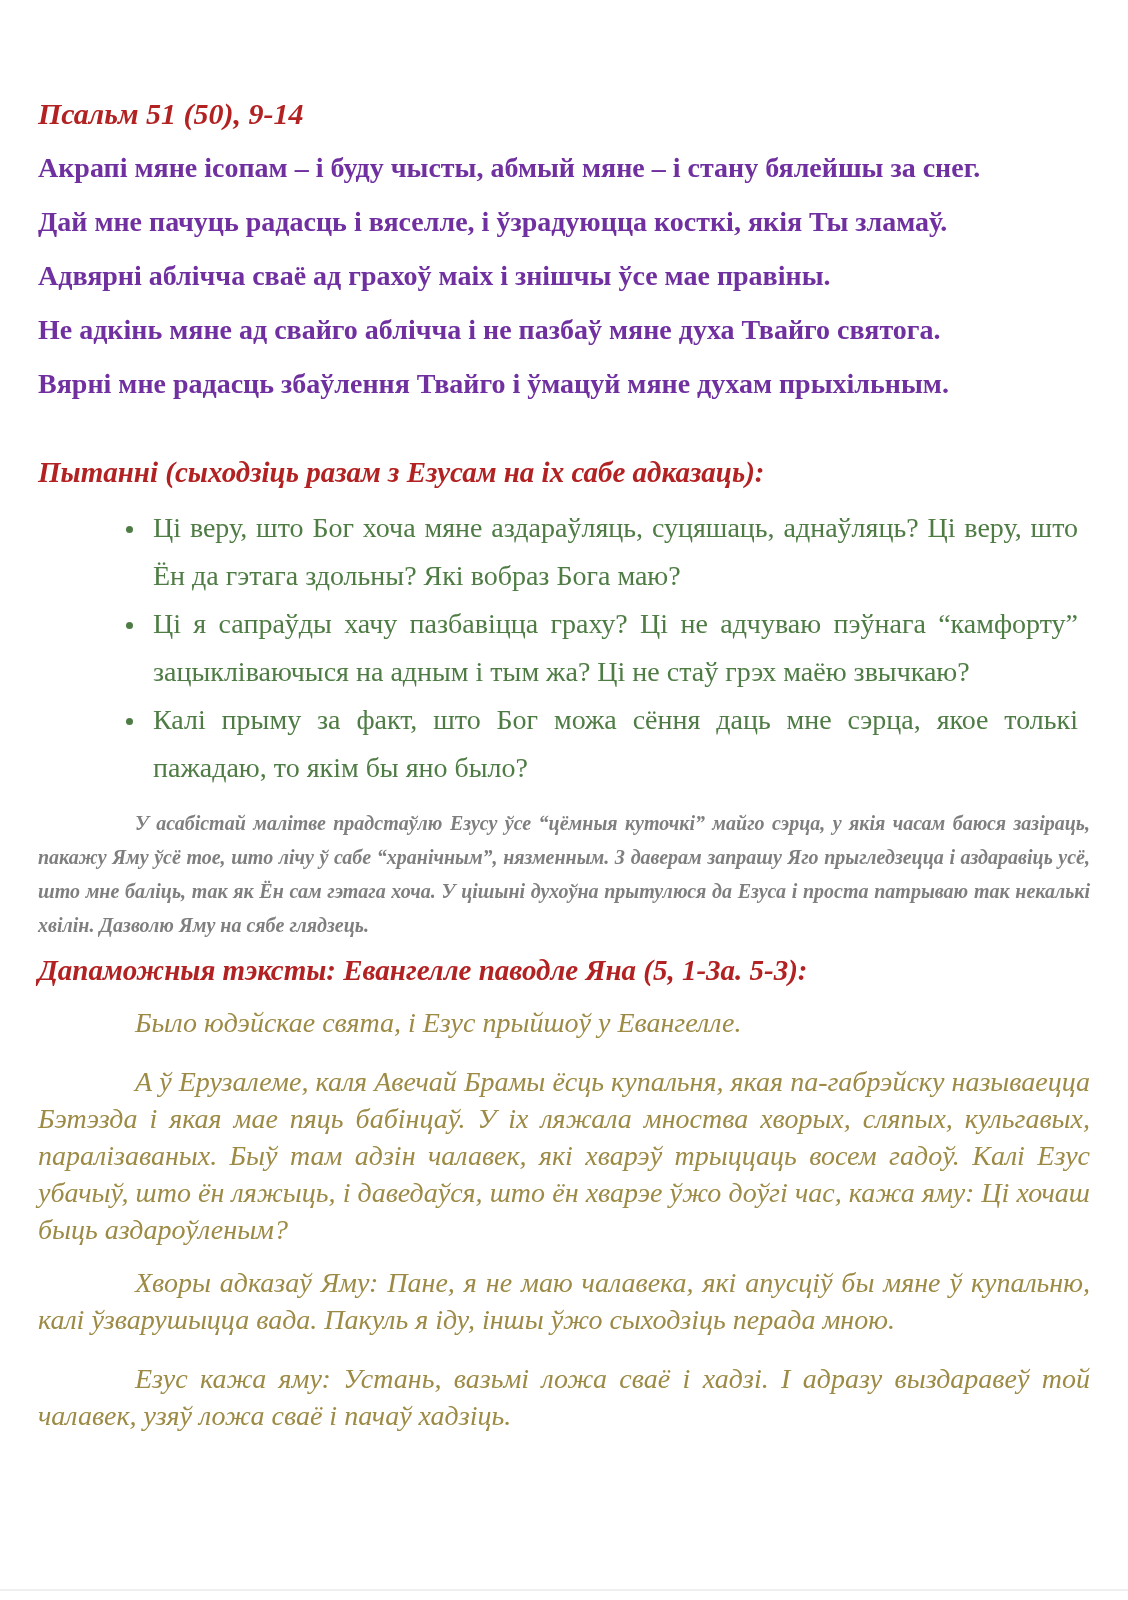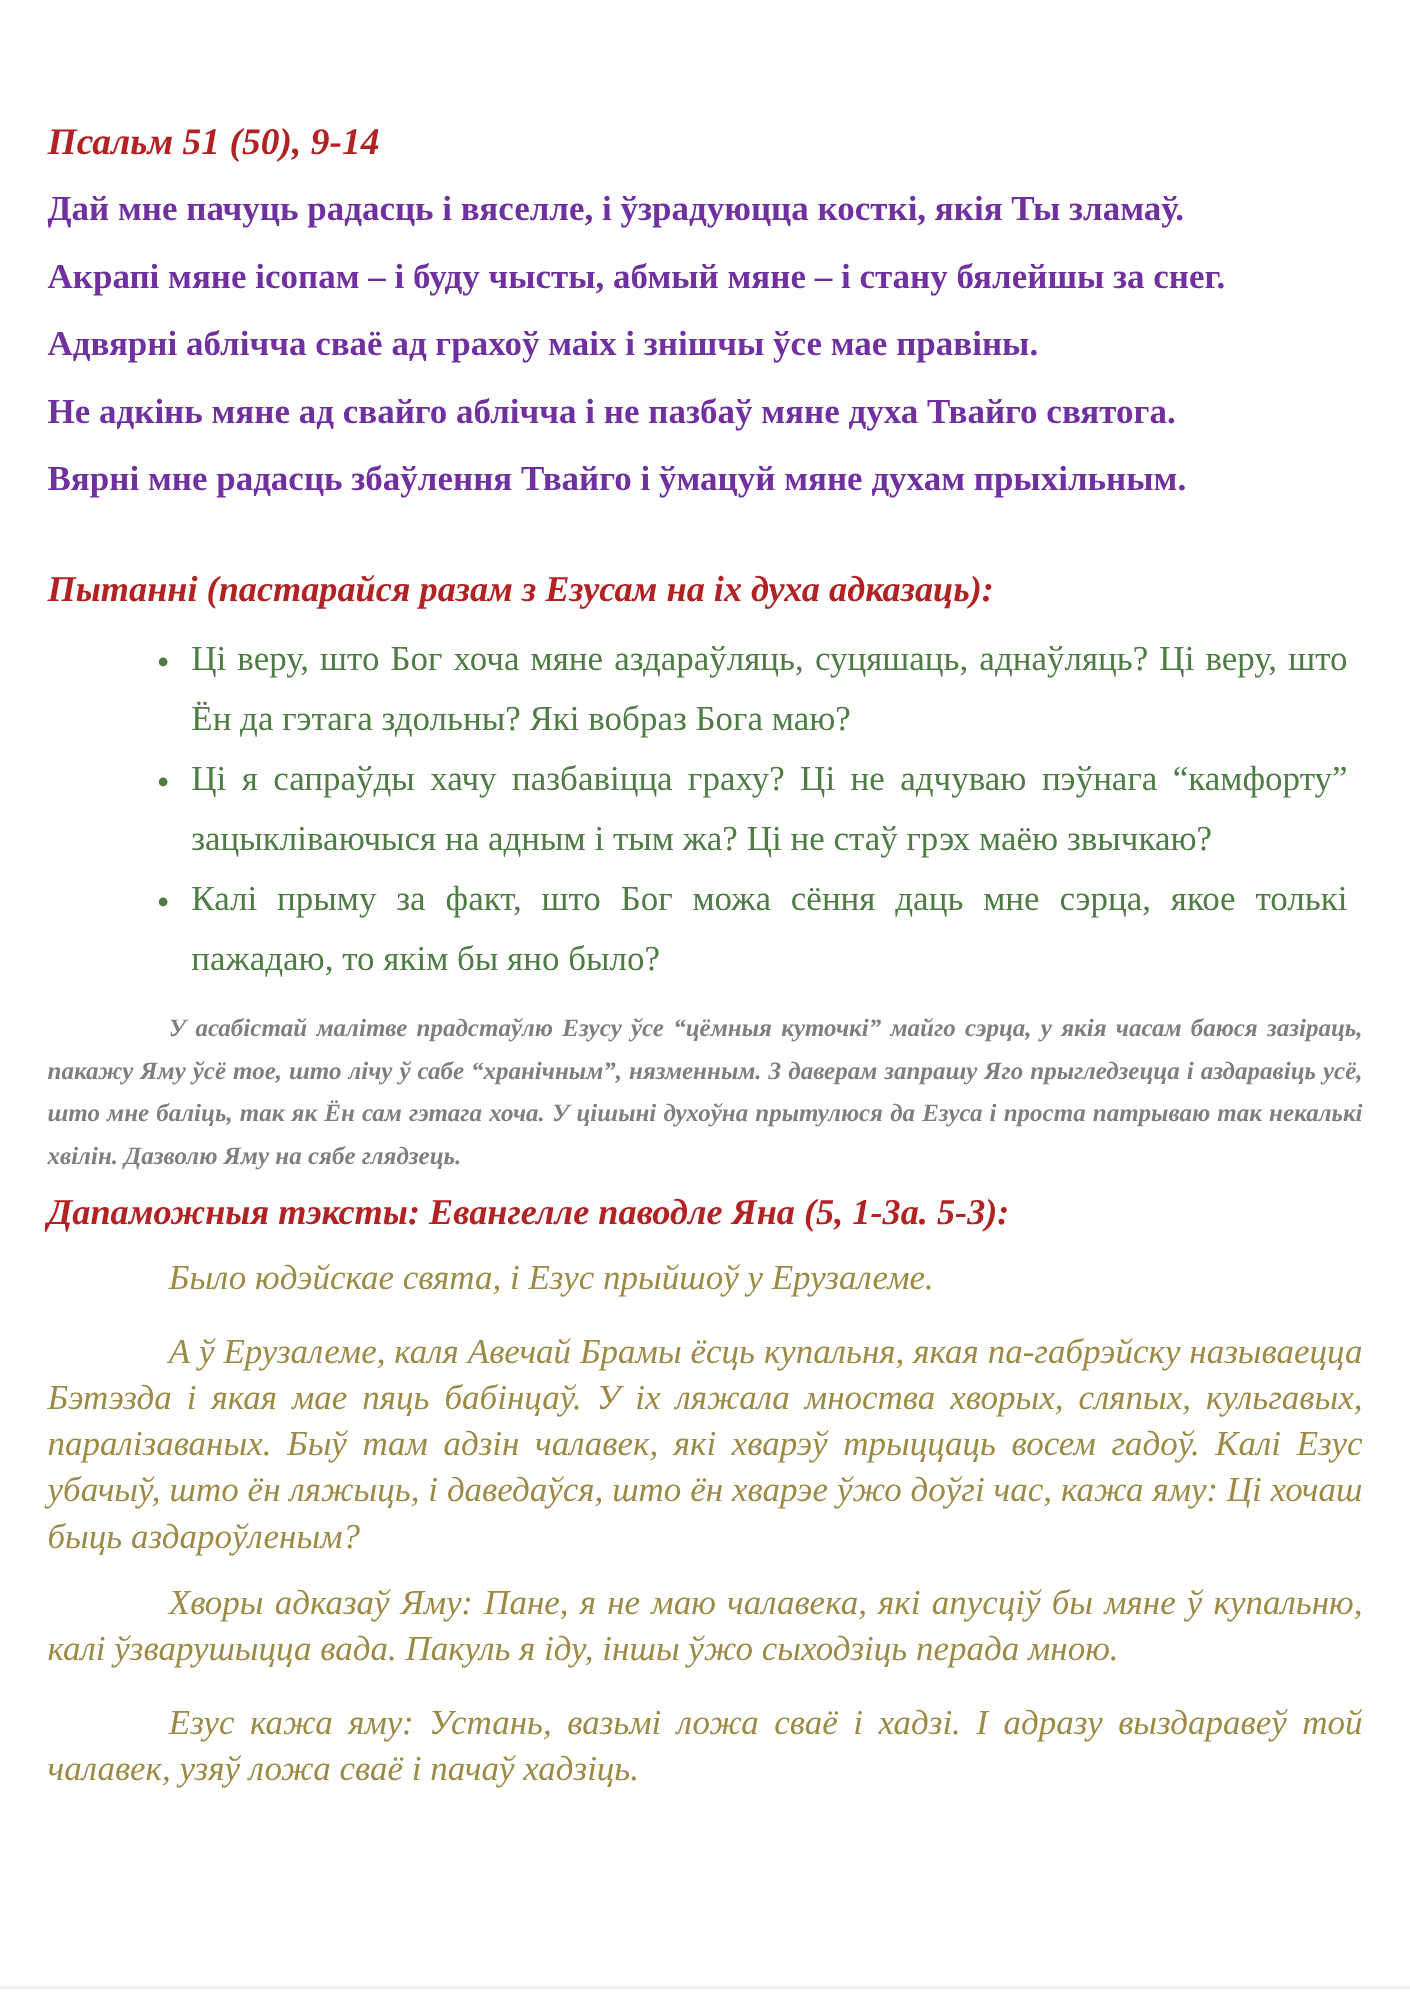--- a/index.html
+++ b/index.html
@@ -72,38 +72,38 @@
   }
 </style>
 </head>
 <body>
 
 <div class="page">
   <div class="content">
 
     <p class="psalm-title">Псальм 51 (50), 9-14</p>
 
+    <p class="verse">Акрапі мяне ісопам – і буду чысты, абмый мяне – і стану бялейшы за снег.</p>
     <p class="verse">Дай мне пачуць радасць і вяселле, і ўзрадуюцца косткі, якія Ты зламаў.</p>
-    <p class="verse">Акрапі мяне ісопам – і буду чысты, абмый мяне – і стану бялейшы за снег.</p>
     <p class="verse">Адвярні аблічча сваё ад грахоў маіх і знішчы ўсе мае правіны.</p>
     <p class="verse">Не адкінь мяне ад свайго аблічча і не пазбаў мяне духа Твайго святога.</p>
     <p class="verse">Вярні мне радасць збаўлення Твайго і ўмацуй мяне духам прыхільным.</p>
 
-    <p class="questions-title">Пытанні (пастарайся разам з Езусам на іх духа адказаць):</p>
+    <p class="questions-title">Пытанні (сыходзіць разам з Езусам на іх сабе адказаць):</p>
 
     <ul class="questions">
       <li class="question">Ці веру, што Бог хоча мяне аздараўляць, суцяшаць, аднаўляць? Ці веру, што Ён да гэтага здольны? Які вобраз Бога маю?</li>
       <li class="question">Ці я сапраўды хачу пазбавіцца граху? Ці не адчуваю пэўнага “камфорту” зацыкліваючыся на адным і тым жа? Ці не стаў грэх маёю звычкаю?</li>
       <li class="question">Калі прыму за факт, што Бог можа сёння даць мне сэрца, якое толькі пажадаю, то якім бы яно было?</li>
     </ul>
 
     <p class="meditation">У асабістай малітве прадстаўлю Езусу ўсе “цёмныя куточкі” майго сэрца, у якія часам баюся зазіраць, пакажу Яму ўсё тое, што лічу ў сабе “хранічным”, нязменным. З даверам запрашу Яго прыгледзецца і аздаравіць усё, што мне баліць, так як Ён сам гэтага хоча. У цішыні духоўна прытулюся да Езуса і проста патрываю так некалькі хвілін. Дазволю Яму на сябе глядзець.</p>
 
     <p class="texts-title">Дапаможныя тэксты: Евангелле паводле Яна (5, 1-3а. 5-3):</p>
 
-    <p class="gospel gospel-1">Было юдэйскае свята, і Езус прыйшоў у Ерузалеме.</p>
+    <p class="gospel gospel-1">Было юдэйскае свята, і Езус прыйшоў у Евангелле.</p>
     <p class="gospel gospel-2">А ў Ерузалеме, каля Авечай Брамы ёсць купальня, якая па-габрэйску называецца Бэтэзда і якая мае пяць бабінцаў. У іх ляжала мноства хворых, сляпых, кульгавых, паралізаваных. Быў там адзін чалавек, які хварэў трыццаць восем гадоў. Калі Езус убачыў, што ён ляжыць, і даведаўся, што ён хварэе ўжо доўгі час, кажа яму: Ці хочаш быць аздароўленым?</p>
     <p class="gospel gospel-3">Хворы адказаў Яму: Пане, я не маю чалавека, які апусціў бы мяне ў купальню, калі ўзварушыцца вада. Пакуль я іду, іншы ўжо сыходзіць перада мною.</p>
     <p class="gospel gospel-4">Езус кажа яму: Устань, вазьмі ложа сваё і хадзі. І адразу выздаравеў той чалавек, узяў ложа сваё і пачаў хадзіць.</p>
 
   </div>
   <div class="bottom-rule"></div>
 </div>
 
 </body></html>

